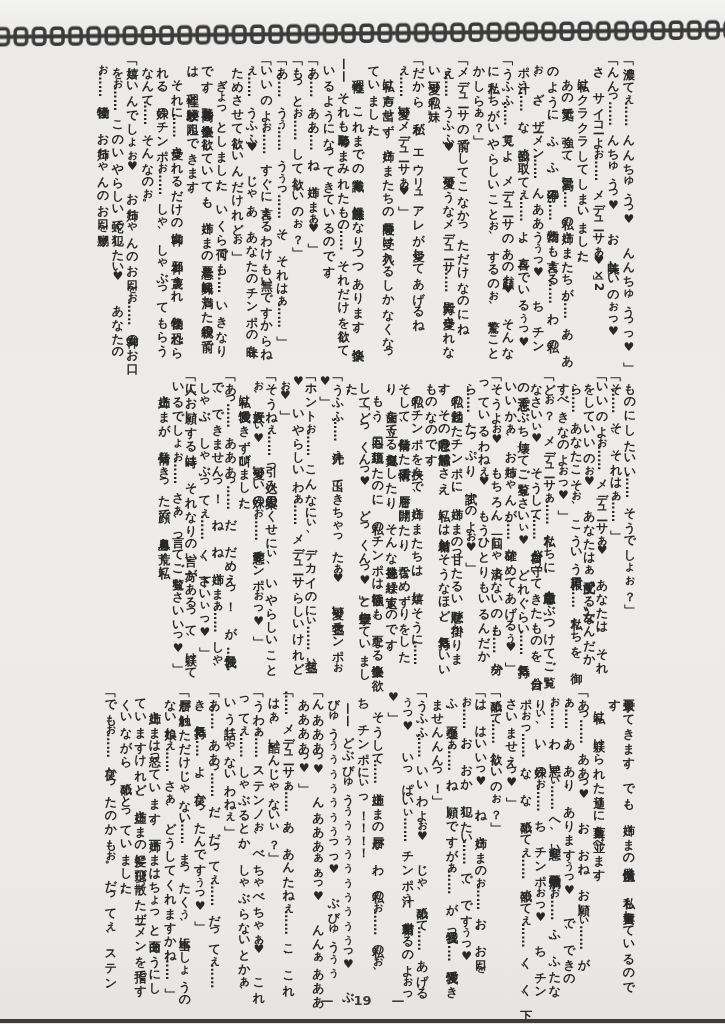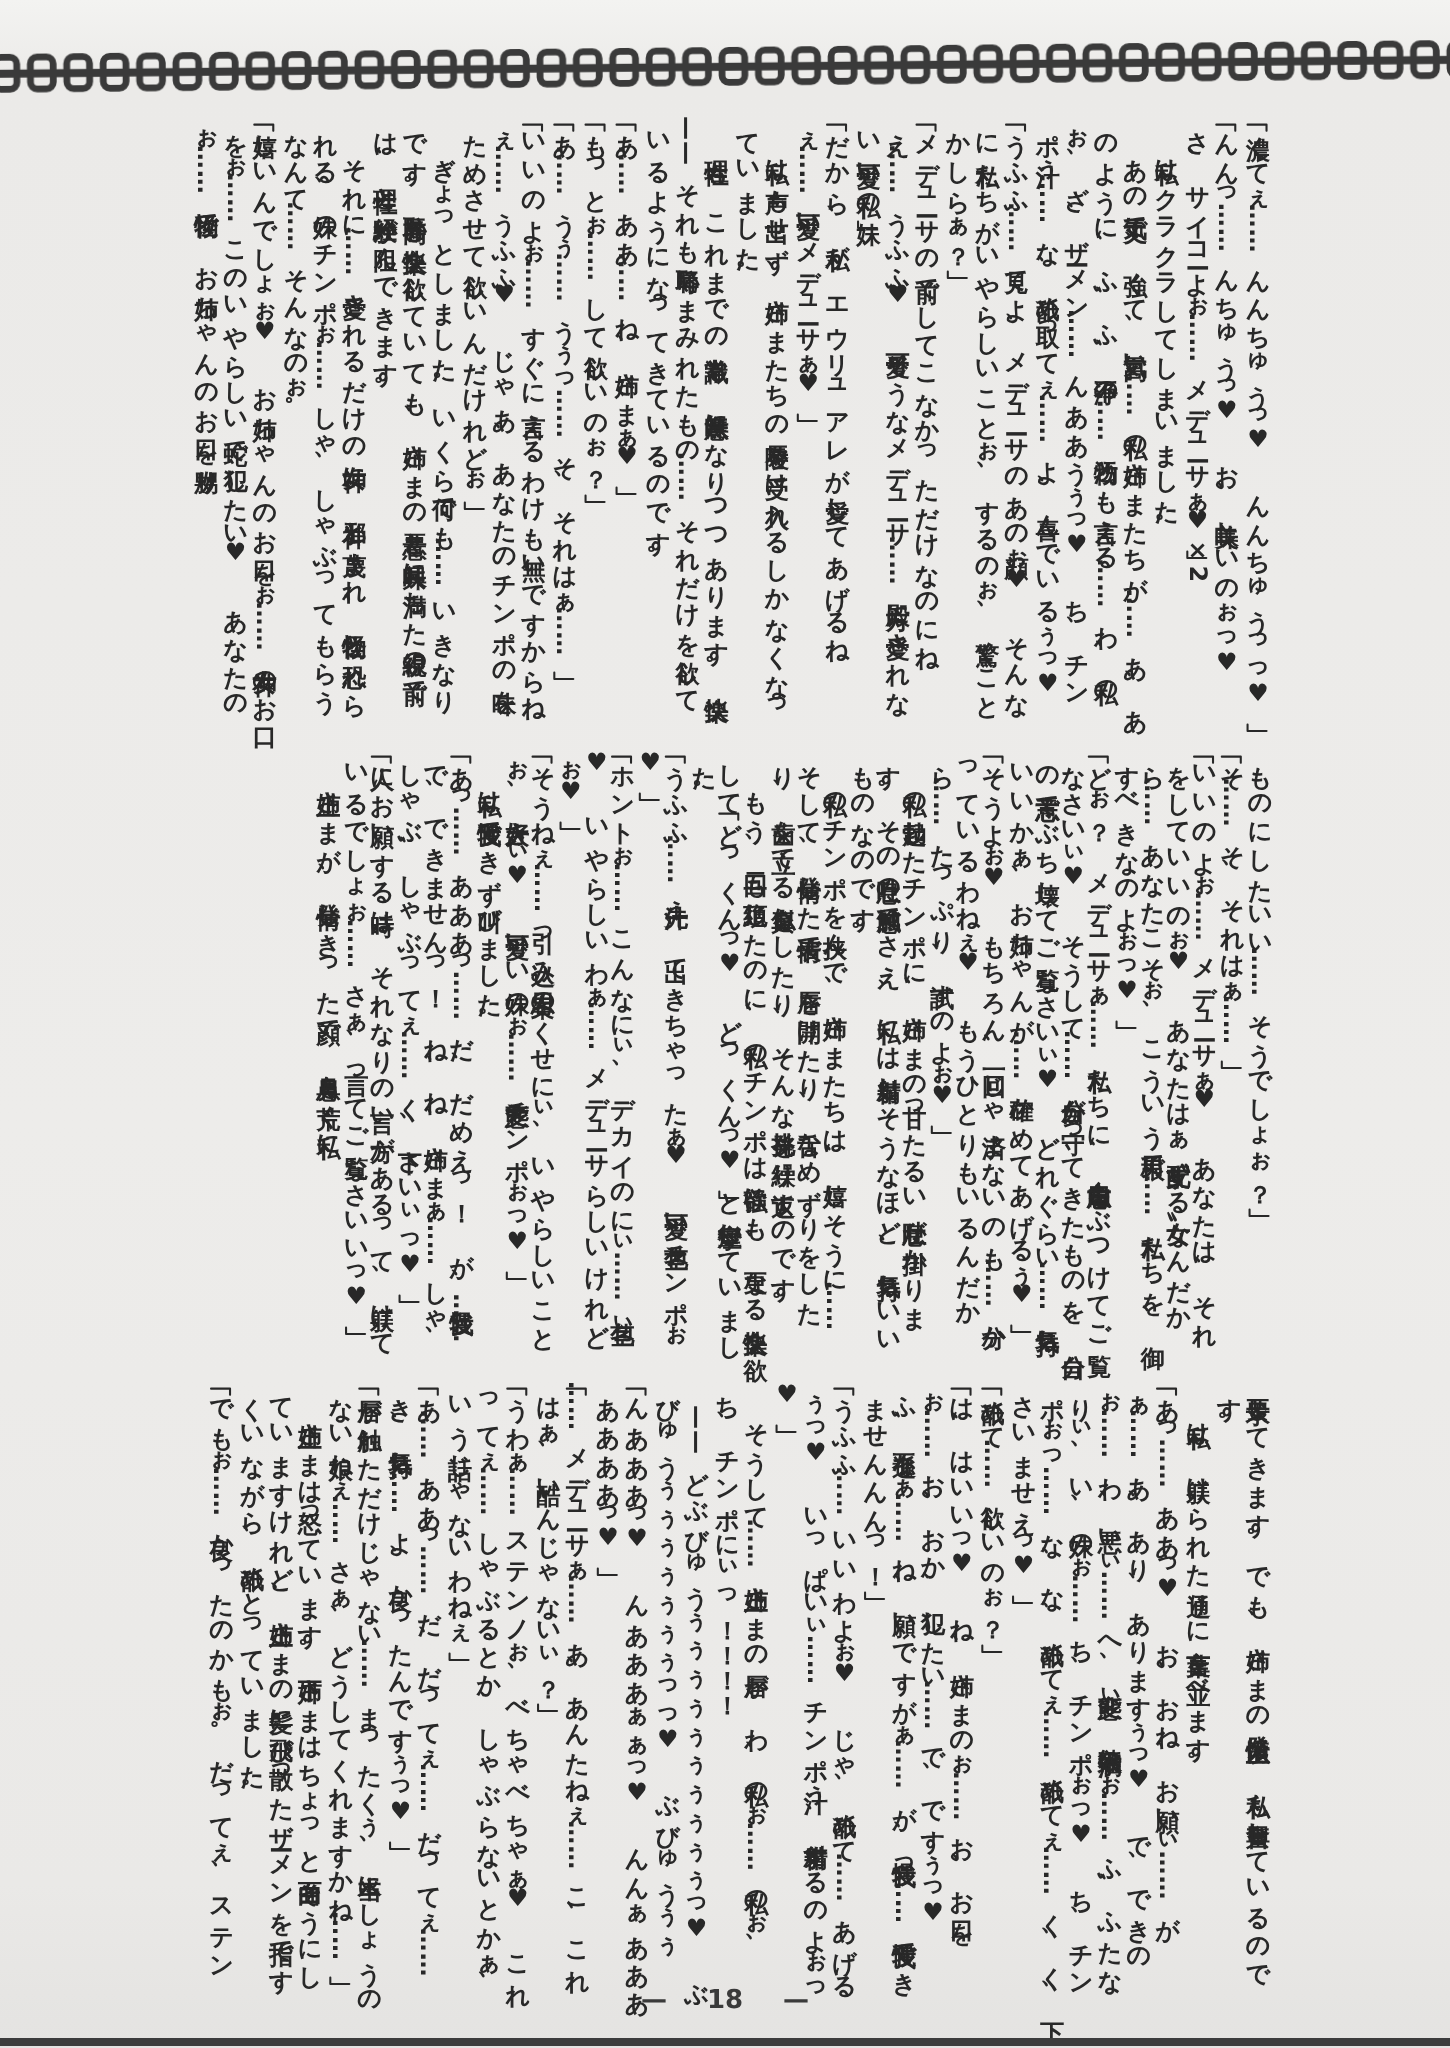--- a/index.html
+++ b/index.html
@@ -66,19 +66,19 @@
     <div class="row">
       <section class="vblock h2"><p class="para">ものにしたいい……そうでしょぉ？」</p><p class="para">「そ……そ、それはぁ……」</p><p class="para">「いいのよぉ……メデューサぁ♥　あなたは、それをしていいのぉ♥　あなたはぁ〝支配する女〟なんだから……あなたこそぉ、こういう男根で……私たちを、御すべきなのよぉっ♥」</p><p class="para">「どぉ？　メデューサぁ……私たちに、自由意志をぶつけてご覧なさいぃ♥　そうして……自分が守ってきたものを、自分の意志でぶち壊してご覧なさいぃ♥　どれぐらい……気持ちいいかぁ、お姉ちゃんが……確かめてあげるぅ♥」</p><p class="para">「そうよぉ♥　もちろん、一回じゃ済まないのも……分かっているわねぇ♥　もうひとりもいるんだから……たっぷり、試すのよぉ♥」</p><p class="para">　私の勃起したチンポに、姉さまの甘ったるい吐息が掛かります。その吐息の感触でさえ、私には射精しそうなほど、気持ちいいものなのです。</p><p class="para">　私のチンポを挟んで、姉さまたちは、嬉しそうに……そして、発情した表情で、唇を開けたり、舌なめずりをしたり、歯を立てる真似をしたり、そんな挑発を繰り返すのです。</p><p class="para">　もう、二回も絶頂したのに、私のチンポは強欲にも、更なる快楽を欲して「どっくんっ♥　どっくんっ♥」と痙攣していました。</p><p class="para">「うふふ……先汁ぅ、出てきちゃったぁ♥　可愛い包茎チンポぉ♥」</p><p class="para">「ホントぉ……こんなにぃ、デカイのにぃ……包茎ぃ♥　いやらしいわぁ……メデューサらしいけれどぉ♥」</p><p class="para">「そうねぇ……引っ込み思案のくせにぃ、いやらしいことぉ、大好きぃ♥　可愛いい妹のぉ……変態チンポぉっ♥」</p><p class="para">　私は我慢できず叫びました。</p><p class="para">「あっ……あああっ……だ、だめえっ！　が、我慢……で、できませんっ！　ね、ね、姉さまぁ……しゃ、しゃぶ、しゃぶってぇ……く、下さいぃっ♥」</p><p class="para">「人にお願いする時は、それなりの言い方があるって、躾けているでしょぉ……さぁ、言ってご覧なさいいっ♥」</p><p class="para">　上姉さまが、発情しきった顔で、鼻息も荒く私に</p></section>
     </div>
     <div class="row">
       <section class="vblock h3"><p class="para">要求してきます。でも、姉さまの発情以上に、私も興奮しているのです。</p><p class="para">　私は、躾けられた通りに言葉を並べます。</p><p class="para">「あっ……ああっ♥　お、おね、お願いぃ……がぁ……あ、あり、ありますぅっ♥　で、できのぉ……わ、悪いぃ……へ、変態ぃ、欲求不満のぉ……ふ、ふたなりぃ、い、妹のぉ……ち、チンポぉっ♥　ち、チンポぉっ……な、な、舐めてぇ……舐めてぇ……く、く、下さいませえっ♥」</p><p class="para">「舐めて……欲しいのぉ？」</p><p class="para">「は、はいいっ♥　ね、姉さまのぉ……お、お口をぉ……お、おか、犯したい……で、ですぅっ♥　ふ、不遜なぁ……ね、願いですがぁ……が、我慢っ……我慢できませんんんっ！」</p><p class="para">「うふふ……いいわよぉ♥　じゃ、舐めて……あげるぅっ♥　いっぱいぃ……チンポ汁ぅ、射精するのよぉっ♥」</p><p class="para">　そうして……上姉さまの唇が、わ、私のぉ……私のぉ、ち、チンポにぃっ！！！！</p><p class="para">　——どぶびゅうぅぅぅぅぅぅぅぅぅぅっ♥　ぶびゅうぅぅぅぅぅぅぅっっ♥　ぶびゅうぅぅ</p><p class="para">「んあああっ♥　んあああぁぁっ♥　んんぁあああああああっ♥」</p><p class="para">「……メデューサぁ……あ、あんたねぇ……こ、これはぁ、酷いんじゃないぃ？」</p><p class="para">「うわぁ……ステンノぉ、べちゃべちゃぁ♥　これってぇ……しゃぶるとか、しゃぶらないとかぁ、いう話じゃないわねぇ」</p><p class="para">「あ……ああっ……だ、だってぇ……だってぇ……き、気持ち……よ、良かったんですぅっ♥」</p><p class="para">「唇が触れただけじゃない……まったくぅ、本当にしょうのない娘ねぇ……さぁ、どうしてくれますかね……」</p><p class="para">　上姉さまは怒っています。下姉さまはちょっと面白そうにしていますけれど、上姉さまの髪に飛び散ったザーメンを指ですくいながら、舐めとっていました。</p><p class="para">「でもぉ……良かったのかもぉ。だってぇ、ステン</p></section>
     </div>
   </main>
 
   <footer class="footer">
     <span>—</span>
-    <span>18</span>
+    <span>19</span>
     <span>—</span>
   </footer>
 
   <div class="bottom-rule"></div>
 
 </div>
 
 </body></html>

